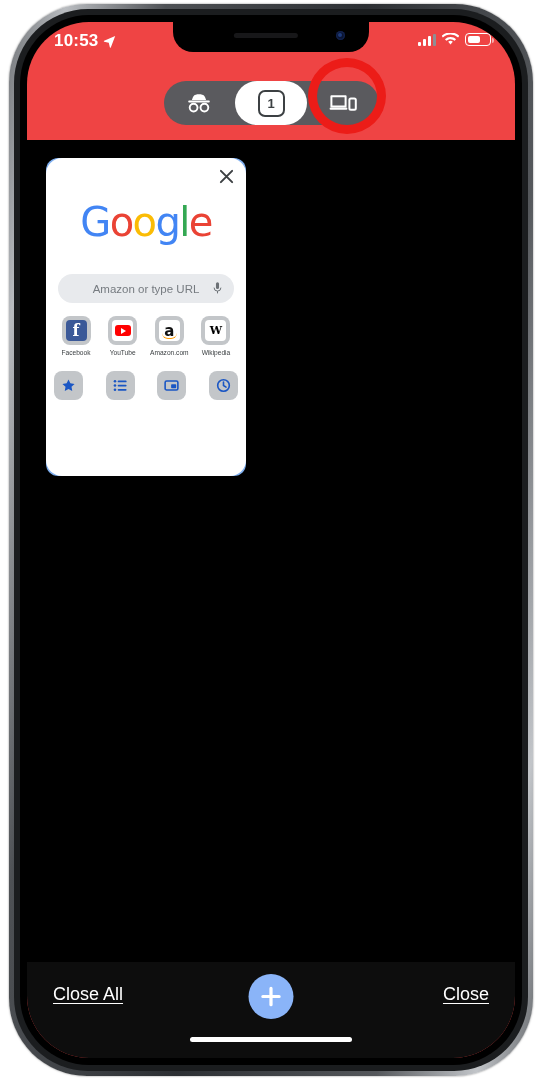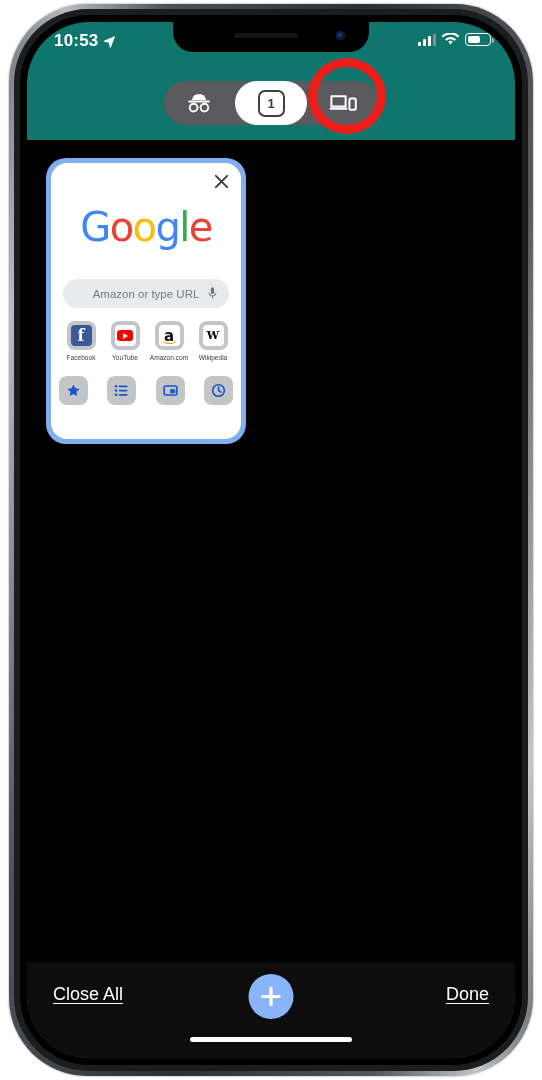--- a/index.html
+++ b/index.html
@@ -52,21 +52,21 @@
   }
 
   
   .screen {
     position: absolute;
     left: 27px;
     top: 22px;
     width: 488px;
     height: 1036px;
     border-radius: 62px;
-    background: #0f766e;
+    background: #ef4444;
     overflow: hidden;
   }
 
   
   .notch {
     position: absolute;
     left: 50%;
     transform: translateX(-50%);
     top: 0;
     width: 196px;
@@ -230,24 +230,23 @@
     top: 118px;
     right: 0;
     bottom: 96px;
     background: #000000;
   }
   .tab-card {
     position: absolute;
     left: 19px;
     top: 18px;
     width: 200px;
-    height: 286px;
-    border-radius: 20px;
+    height: 318px;
+    border-radius: 12px;
     background: #7fafef;
-    padding: 5px;
     box-sizing: border-box;
   }
   .tab-card-inner {
     width: 100%;
     height: 100%;
     background: #ffffff;
     border-radius: 16px;
     overflow: hidden;
     position: relative;
   }
@@ -585,19 +584,19 @@
 
     <div class="bottombar">
       <span class="bb-text bb-left">Close All</span>
 
       <span class="newtab-btn">
         <svg width="25" height="25" viewBox="0 0 24 24">
           <path d="M12 4.2v15.6M4.2 12h15.6" stroke="#ffffff" stroke-width="3.1" stroke-linecap="round"></path>
         </svg>
       </span>
 
-      <span class="bb-text bb-right">Done</span>
+      <span class="bb-text bb-right">Close</span>
 
       <span class="home-indicator"></span>
     </div>
 
   </div>
 </div>
 
 </body></html>

